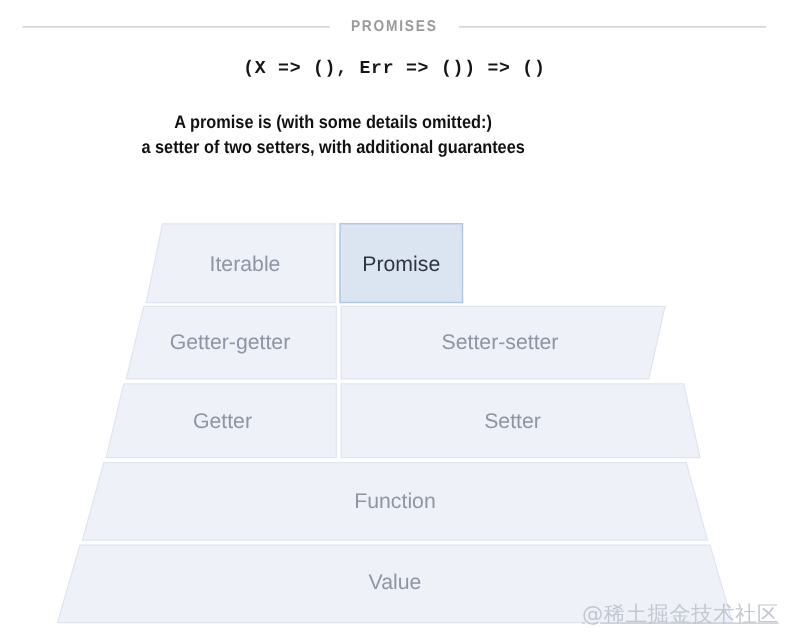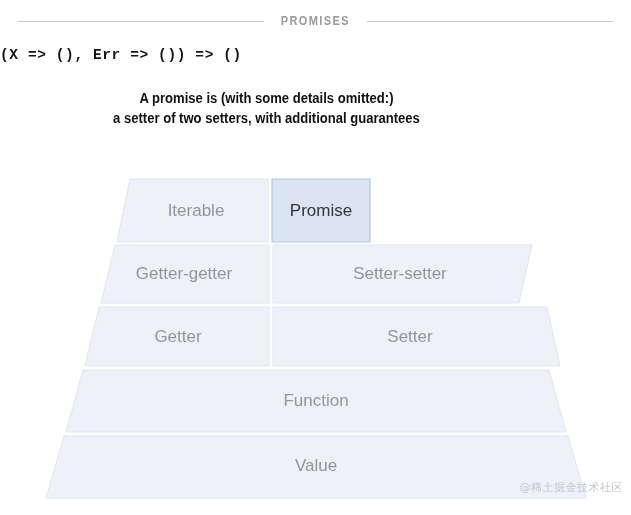--- a/index.html
+++ b/index.html
@@ -42,20 +42,21 @@
     transform: scaleX(0.88);
     transform-origin: center;
   }
 
   
   .code-line {
     position: absolute;
     left: 0;
     top: 47px;
     width: 631px;
+    text-align: center;
     font-family: "Liberation Mono", "DejaVu Sans Mono", monospace;
     font-weight: bold;
     font-size: 14.5px;
     letter-spacing: 0.6px;
     color: #151515;
     white-space: nowrap;
   }
 
   
   .caption {
@@ -109,24 +110,25 @@
   .cell-label.highlight-label {
     fill: #2f3540;
   }
 
   
   .watermark {
     position: absolute;
     right: 8px;
     top: 480px;
     font-family: "DejaVu Sans", sans-serif;
-    font-size: 11px;
+    font-size: 17px;
     color: #c3c7cf;
     white-space: nowrap;
     letter-spacing: 0.5px;
+    text-decoration: underline;
   }
 </style>
 </head>
 <body>
 
 <div class="section-header">
   <div class="rule"></div>
   <div class="section-title">PROMISES</div>
   <div class="rule"></div>
 </div>

